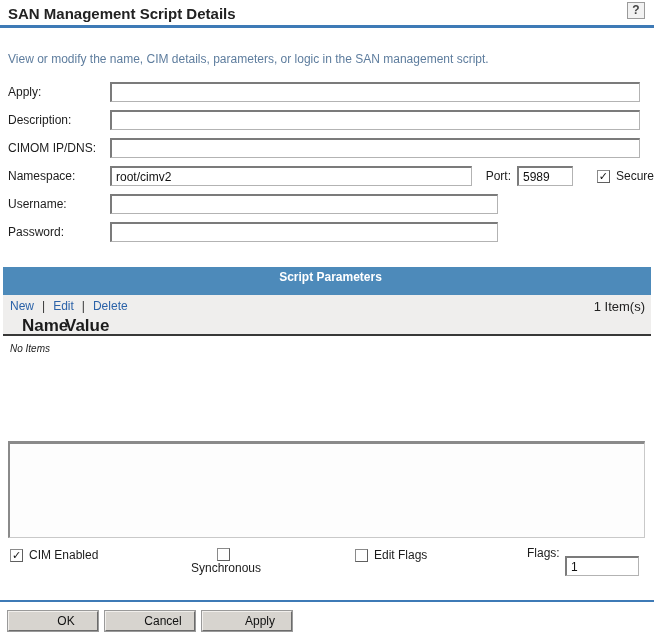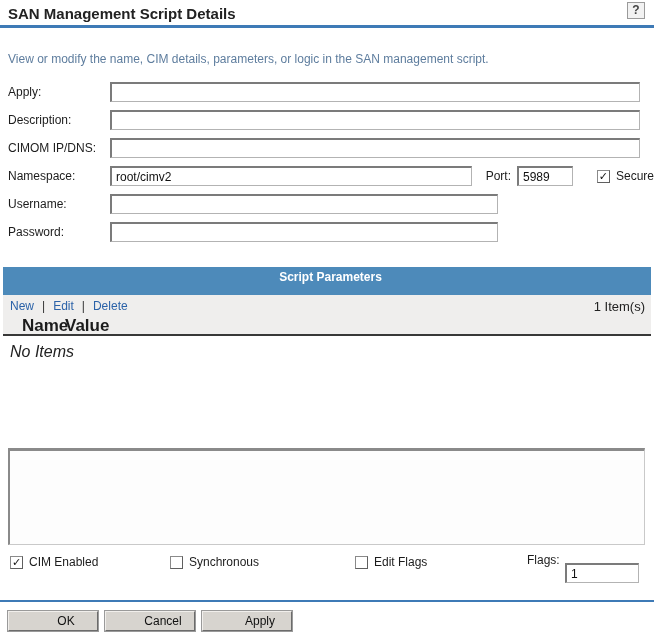--- a/index.html
+++ b/index.html
@@ -80,40 +80,40 @@
   .sp-toolbar a { color: #2b62a8; text-decoration: none; cursor: pointer; }
   .sp-sep { color: #333; margin: 0 8px; }
   .sp-count { margin-left: auto; margin-right: -2px; font-size: 13px; color: #222; white-space: nowrap; }
   .sp-colhead {
     height: 19px; background: #efeeed;
     border-bottom: 2px solid #383838;
     font-weight: bold; font-size: 17px;
     padding-left: 19px; display: flex; align-items: center;
   }
   .col-name { display: inline-block; width: 43px; }
-  .sp-empty { font-style: italic; margin: 7px 0 0 7px; font-size: 16px; color: #222; }
+  .sp-empty { font-style: italic; margin: 7px 0 0 7px; font-size: 10px; color: #222; }
 
   
   .logic-area {
     display: block;
     margin: 87px 8px 0 8px;
     width: 637px; height: 97px;
     background: #fdfdfd;
     border: 1px solid #c9c9c9;
     border-top: 3px solid #8a8a8a;
     border-left: 2px solid #8a8a8a;
     resize: none; outline: none;
     font-family: "Liberation Sans", sans-serif; font-size: 12px;
   }
 
   
   .options-row { position: relative; height: 40px; margin-top: 4px; }
   .opt { position: absolute; display: flex; align-items: center; top: 6px; }
   .opt-cim  { left: 10px; }
-  .opt-sync { left: 170px; }
+  .opt-sync { left: 185px; flex-direction: column; }
   .opt-edit { left: 355px; }
   .flags-label { position: absolute; left: 527px; top: 4px; font-size: 12px; }
   .flags-input { position: absolute; left: 565px; top: 14px; width: 74px; }
 
   
   .footer-rule { position: absolute; left: 0; right: 0; top: 600px; height: 2px; background: #3e7ab6; }
   .footer-buttons { position: absolute; left: 8px; top: 611px; display: flex; }
   .btn {
     width: 90px; height: 20px;
     margin-right: 7px;

